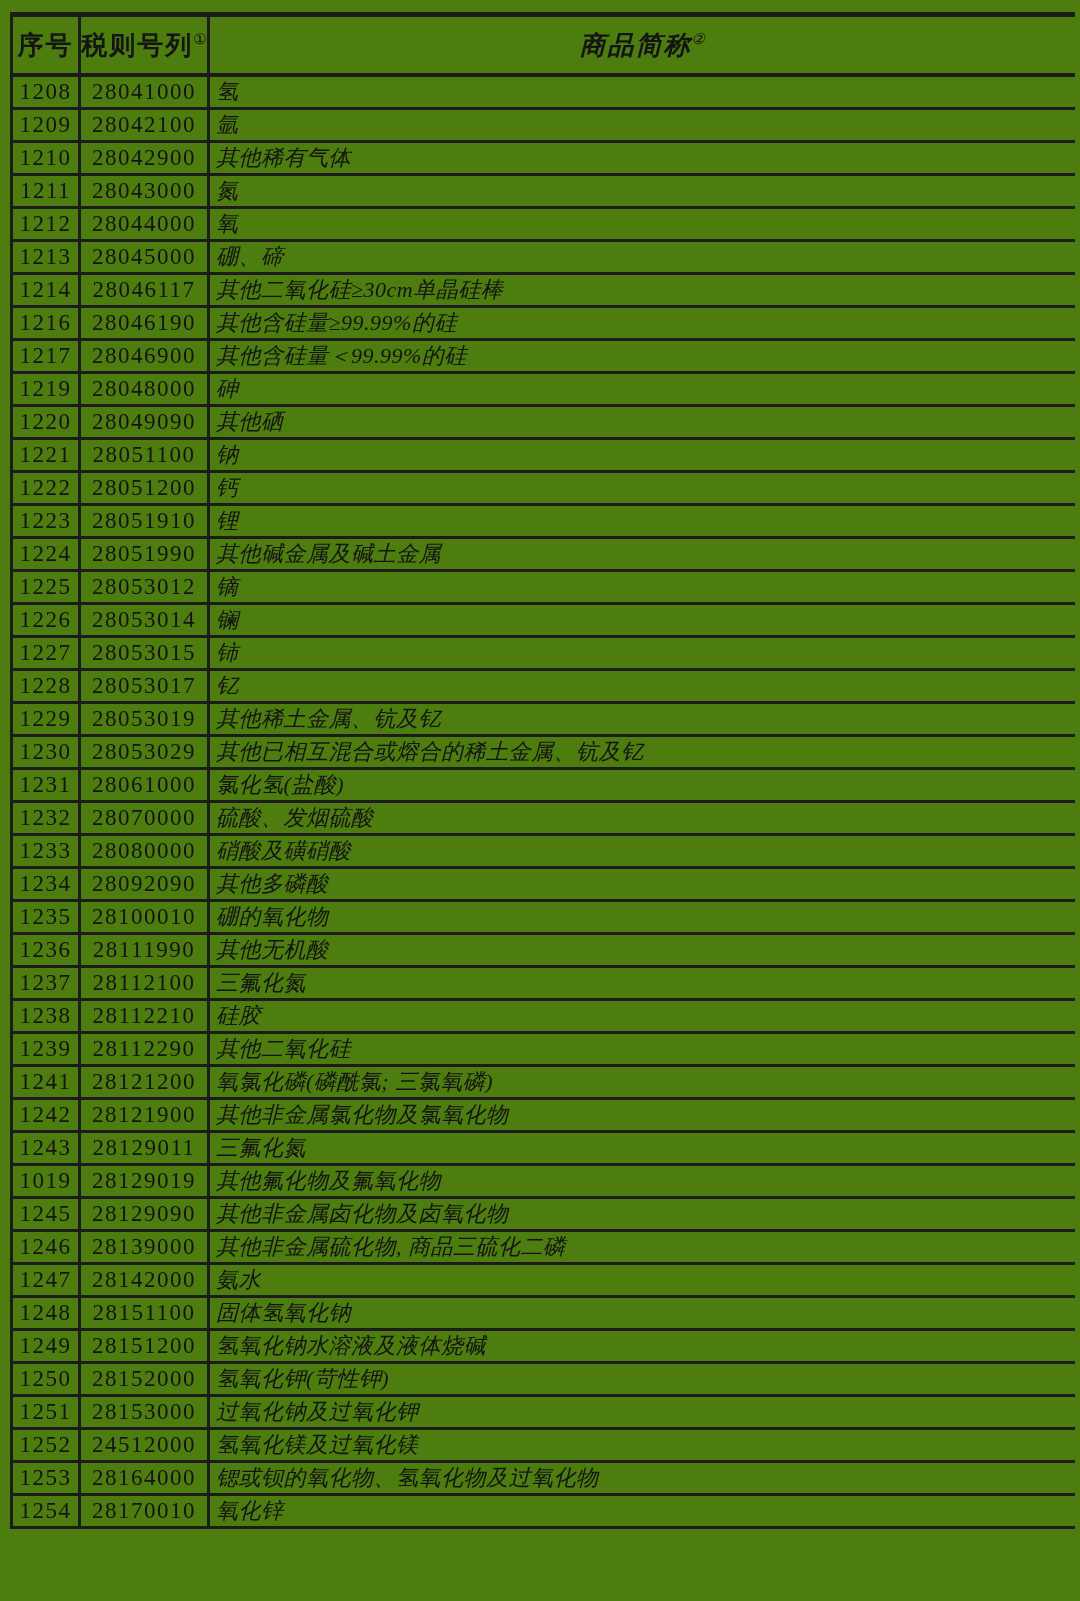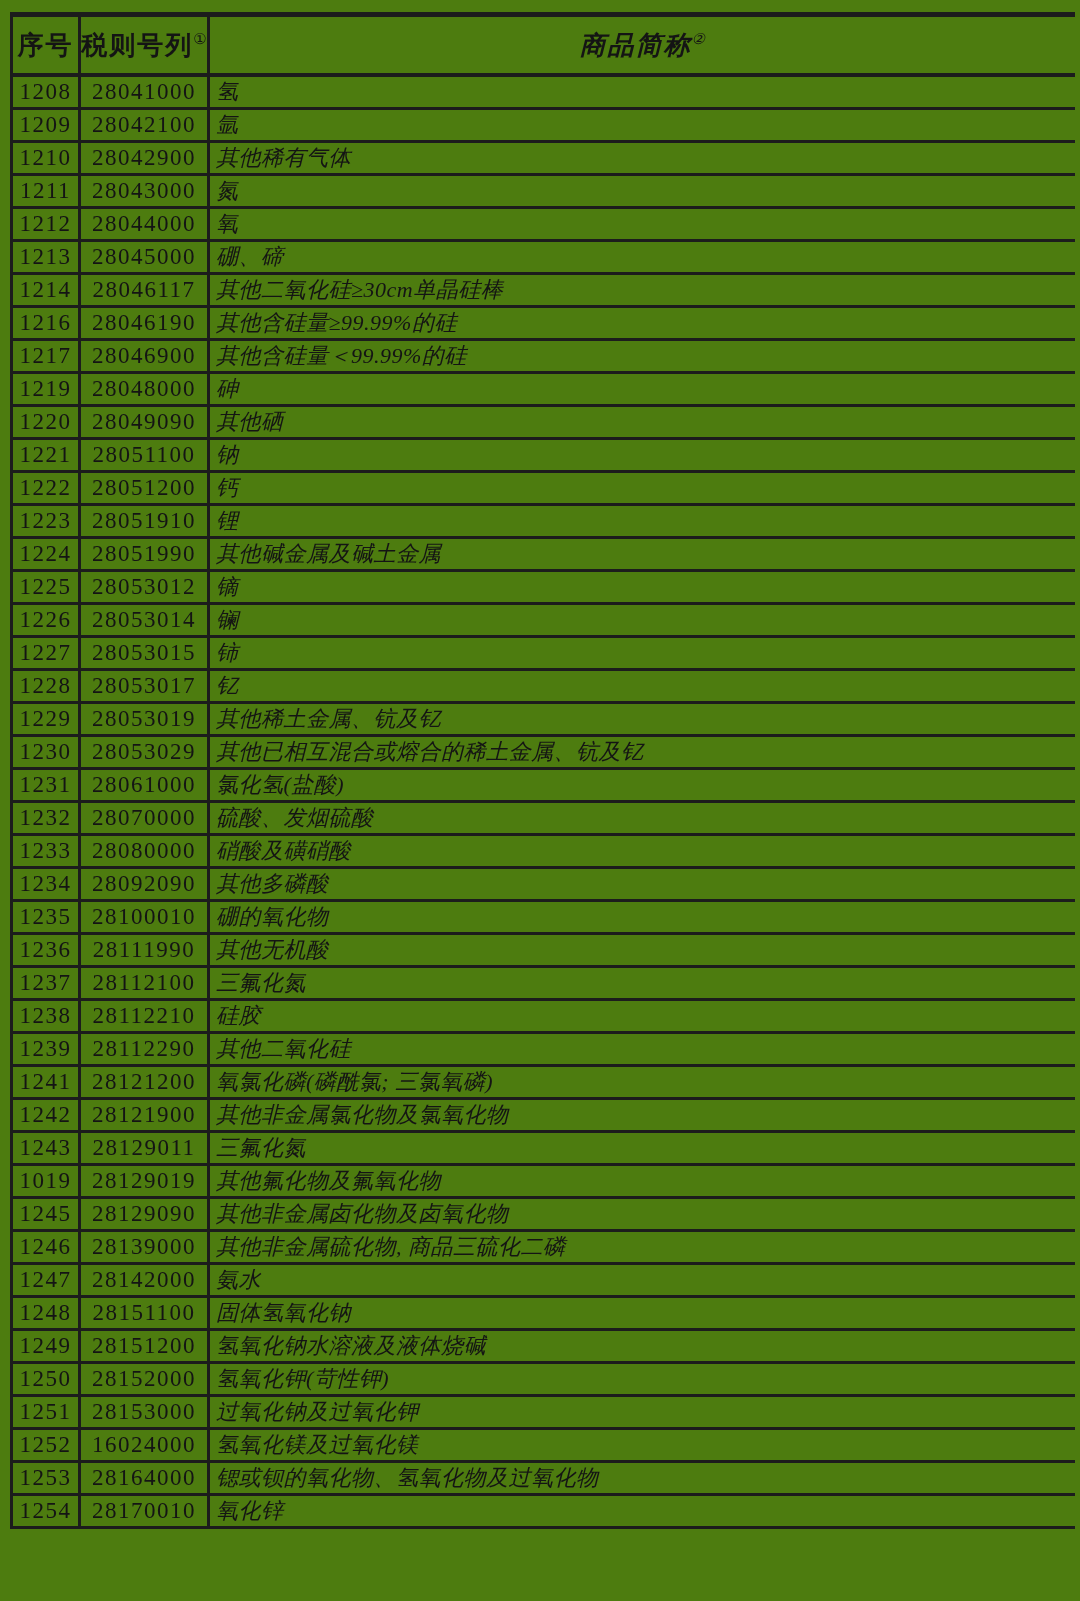--- a/index.html
+++ b/index.html
@@ -299,21 +299,21 @@
           <td class="c-code">28152000</td>
           <td class="c-name">氢氧化钾(苛性钾)</td>
         </tr>
         <tr>
           <td class="c-serial">1251</td>
           <td class="c-code">28153000</td>
           <td class="c-name">过氧化钠及过氧化钾</td>
         </tr>
         <tr>
           <td class="c-serial">1252</td>
-          <td class="c-code">16024000</td>
+          <td class="c-code">24512000</td>
           <td class="c-name">氢氧化镁及过氧化镁</td>
         </tr>
         <tr>
           <td class="c-serial">1253</td>
           <td class="c-code">28164000</td>
           <td class="c-name">锶或钡的氧化物、氢氧化物及过氧化物</td>
         </tr>
         <tr>
           <td class="c-serial">1254</td>
           <td class="c-code">28170010</td>

